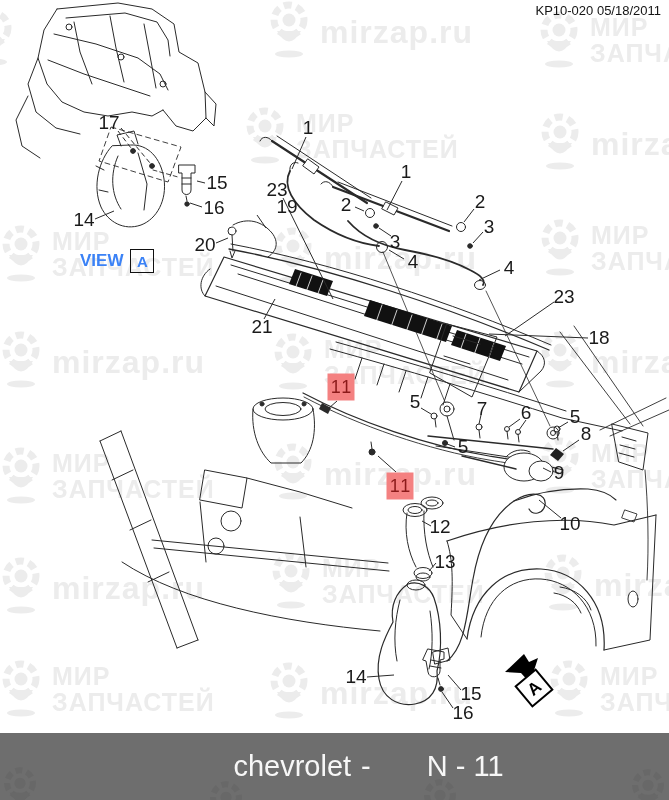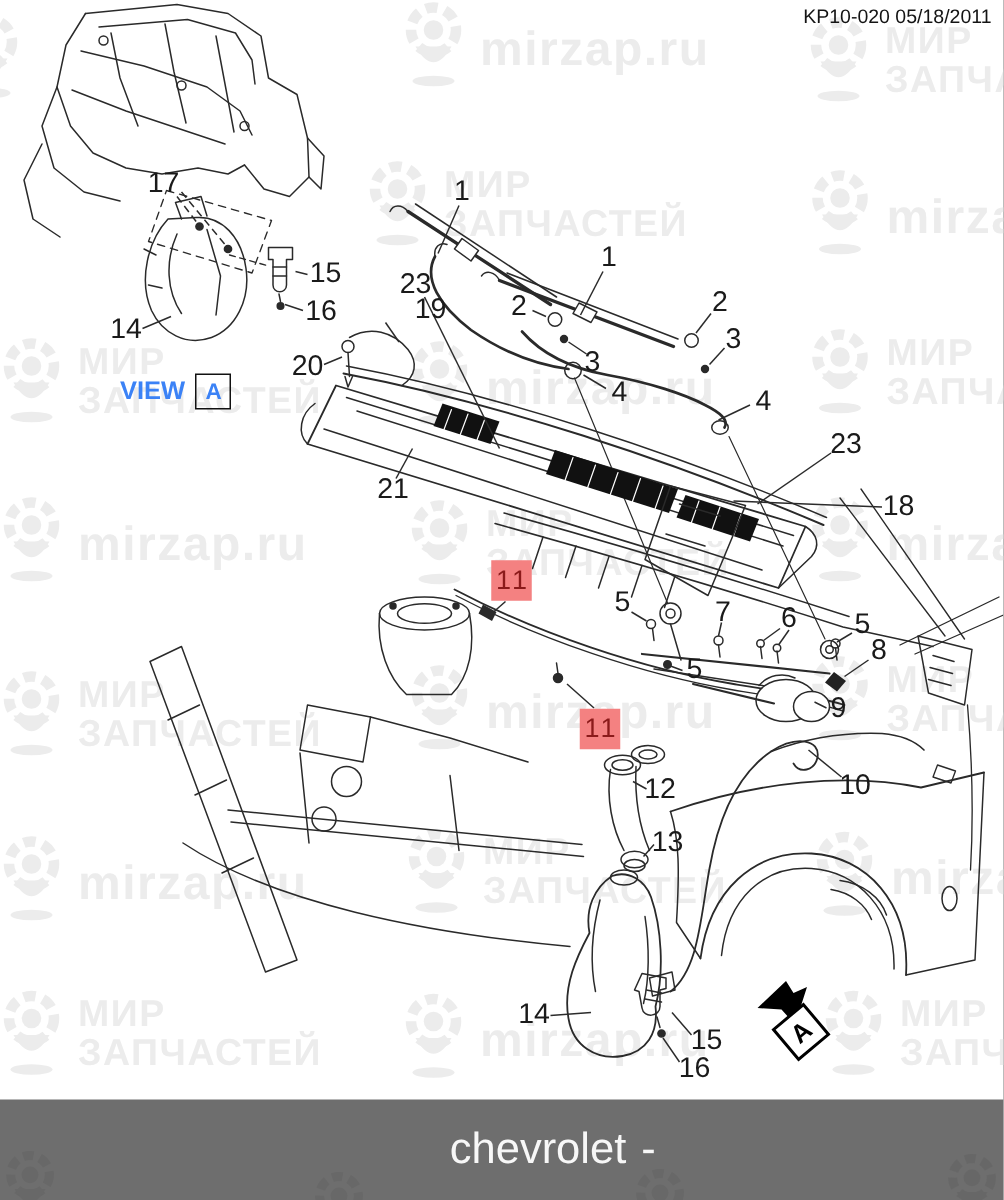--- a/index.html
+++ b/index.html
@@ -509,20 +509,21 @@
   <div class="view-label">
     <span>VIEW</span>
     <span class="view-letter">A</span>
   </div>
 
   <div class="footer" style="background: rgb(110, 110, 110);">
     <span class="left">
       <span>chevrolet</span>
       <span>-</span>
     </span>
+    <span class="right">N - 11</span>
   <div class="wm-pin" style="left: 0px; top: 33px;"><svg width="40" height="50" viewBox="0 0 46 58">
   <circle cx="23" cy="20" r="15" fill="none" stroke="currentColor" stroke-width="7" stroke-dasharray="8 5"></circle>
   <circle cx="23" cy="20" r="6.5" fill="currentColor"></circle>
   <path d="M11 31 Q23 52 35 31 Z" fill="currentColor"></path>
   <ellipse cx="23" cy="54" rx="14" ry="3.5" fill="currentColor"></ellipse>
         </svg></div>
       <div class="wm-pin" style="left: 206px; top: 47px;"><svg width="40" height="50" viewBox="0 0 46 58">
   <circle cx="23" cy="20" r="15" fill="none" stroke="currentColor" stroke-width="7" stroke-dasharray="8 5"></circle>
   <circle cx="23" cy="20" r="6.5" fill="currentColor"></circle>
   <path d="M11 31 Q23 52 35 31 Z" fill="currentColor"></path>

